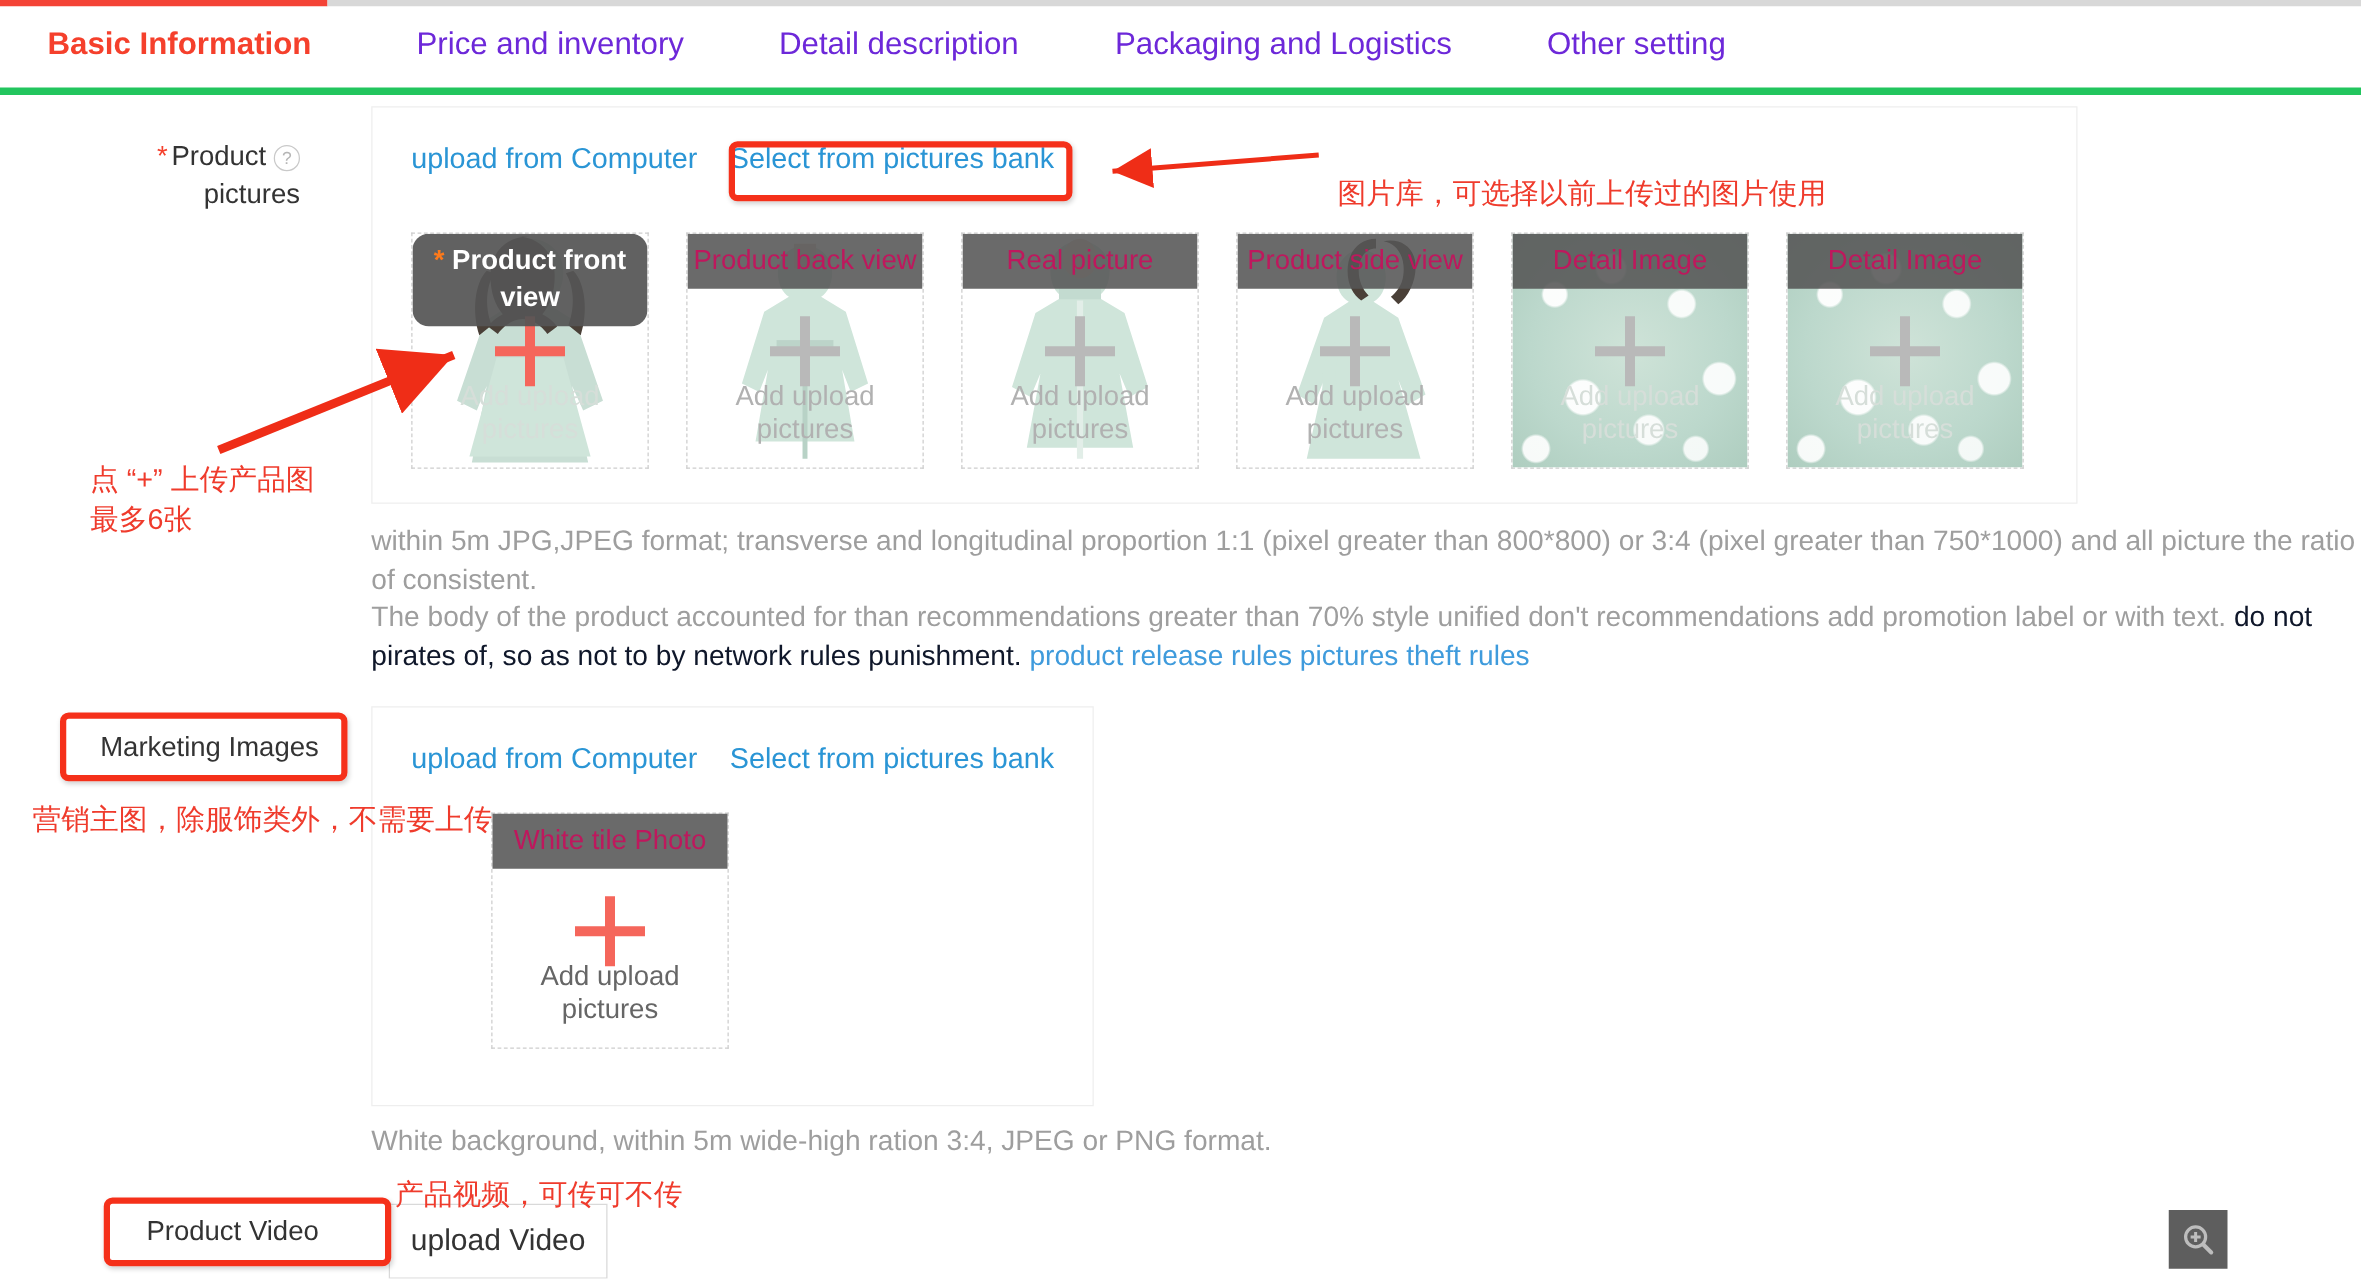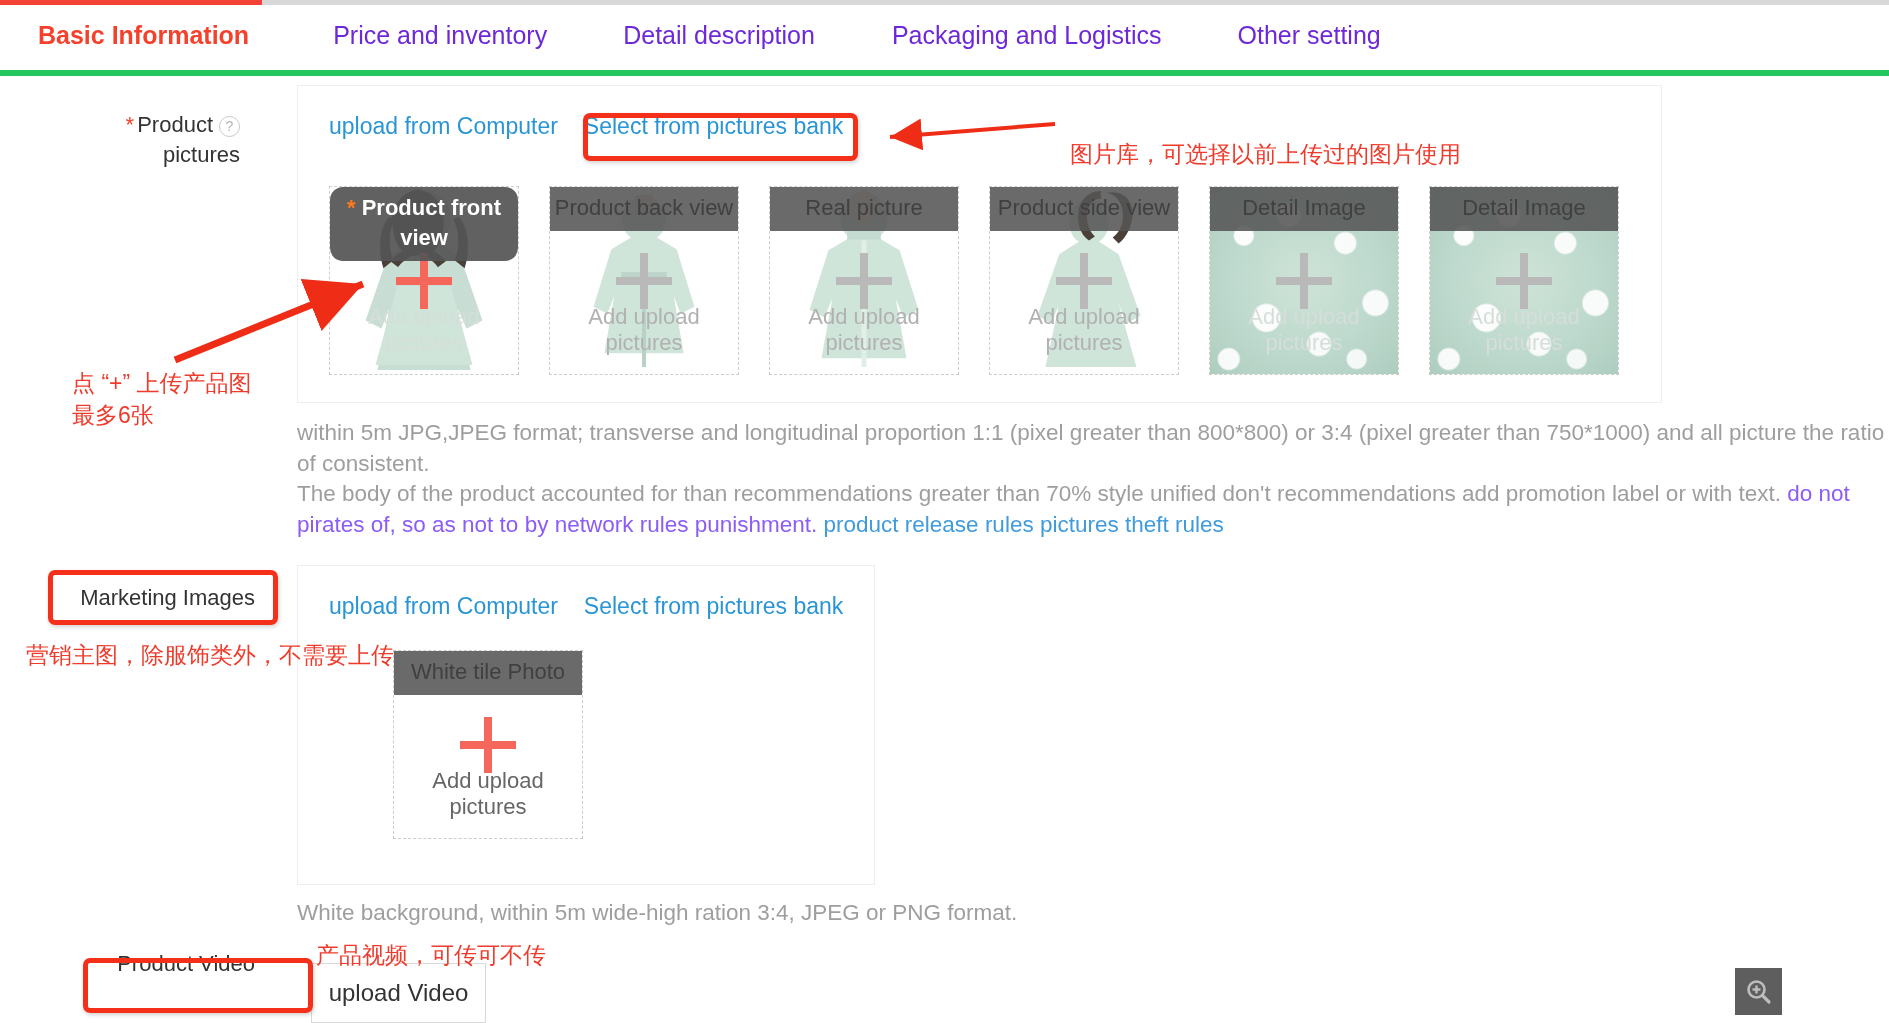--- a/index.html
+++ b/index.html
@@ -108,21 +108,21 @@
   }
   .thumb-img {
     position: absolute;
     left: 0; top: 0; right: 0; bottom: 0;
   }
   .thumb-cap {
     position: absolute;
     left: 0; top: 0;
     width: 100%;
     background: rgba(85,85,85,0.88);
-    color: #404040;
+    color: #be185d;
     font-size: 22px;
     text-align: center;
     padding: 6px 4px 8px 4px;
     z-index: 4;
     line-height: 30px;
   }
   .thumb.primary .thumb-cap {
     color: #fff; font-weight: bold;
     background: rgba(85,85,85,0.93);
     border-radius: 13px;
@@ -175,21 +175,21 @@
       radial-gradient(circle at 50% 50%, #cfe3d8 0%, #bcd8cc 60%, #aecdbf 100%);
   }
 
   
   .note {
     position: absolute;
     font-size: 22.5px;
     line-height: 31px;
     color: #9e9e9e;
   }
-  .note .orange { color: #8b5cf6; }
+  .note .orange { color: #0f172a; }
   .note .blue { color: #3f9bdc; }
 
   
   .mkt-panel {
     position: absolute;
     left: 297px; top: 565px;
     width: 578px; height: 320px;
     border: 1px solid #eee;
     background: #fff;
   }
@@ -374,21 +374,21 @@
       <div class="plus"></div>
       <div class="addtext">
         <span>Add upload</span><br>
         <span>pictures</span>
       </div>
     </div>
   </div>
 
   <div class="note" style="left:297px; top:897px;">White background, within 5m wide-high ration 3:4, JPEG or PNG format.</div>
 
-  <div class="row-label" style="left:55px; top:949px; width:200px;">Product Video</div>
+  <div class="row-label" style="left:55px; top:970px; width:200px;">Product Video</div>
   <div class="video-btn">upload Video</div>
 
   <div class="zoom-btn">
     <svg width="30" height="30" viewBox="0 0 30 30">
       <circle cx="12.5" cy="12.5" r="8" fill="none" stroke="#bdbdbd" stroke-width="2.6"></circle>
       <line x1="12.5" y1="8.5" x2="12.5" y2="16.5" stroke="#bdbdbd" stroke-width="2.4"></line>
       <line x1="8.5" y1="12.5" x2="16.5" y2="12.5" stroke="#bdbdbd" stroke-width="2.4"></line>
       <line x1="18.6" y1="18.6" x2="25" y2="25" stroke="#bdbdbd" stroke-width="3.2" stroke-linecap="round"></line>
     </svg>
   </div>

